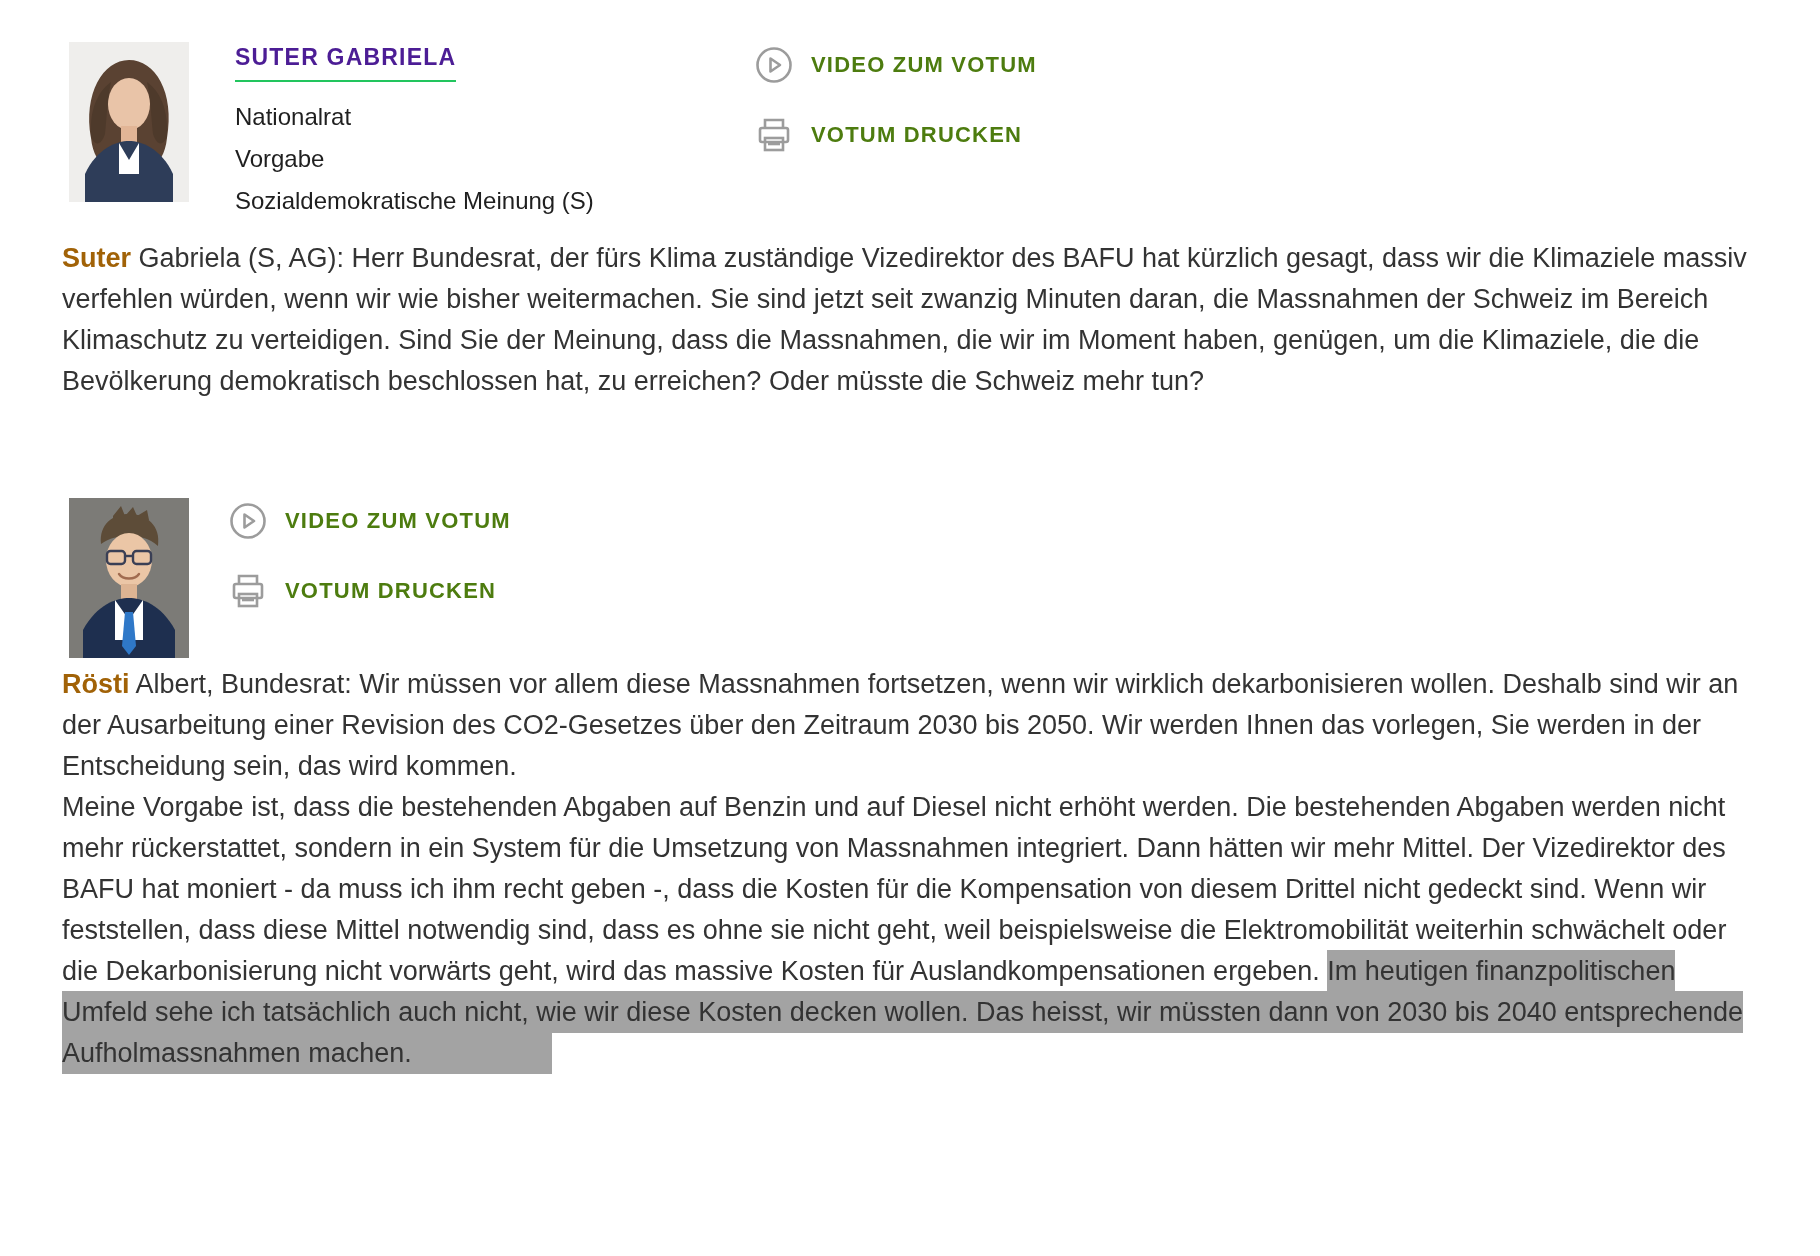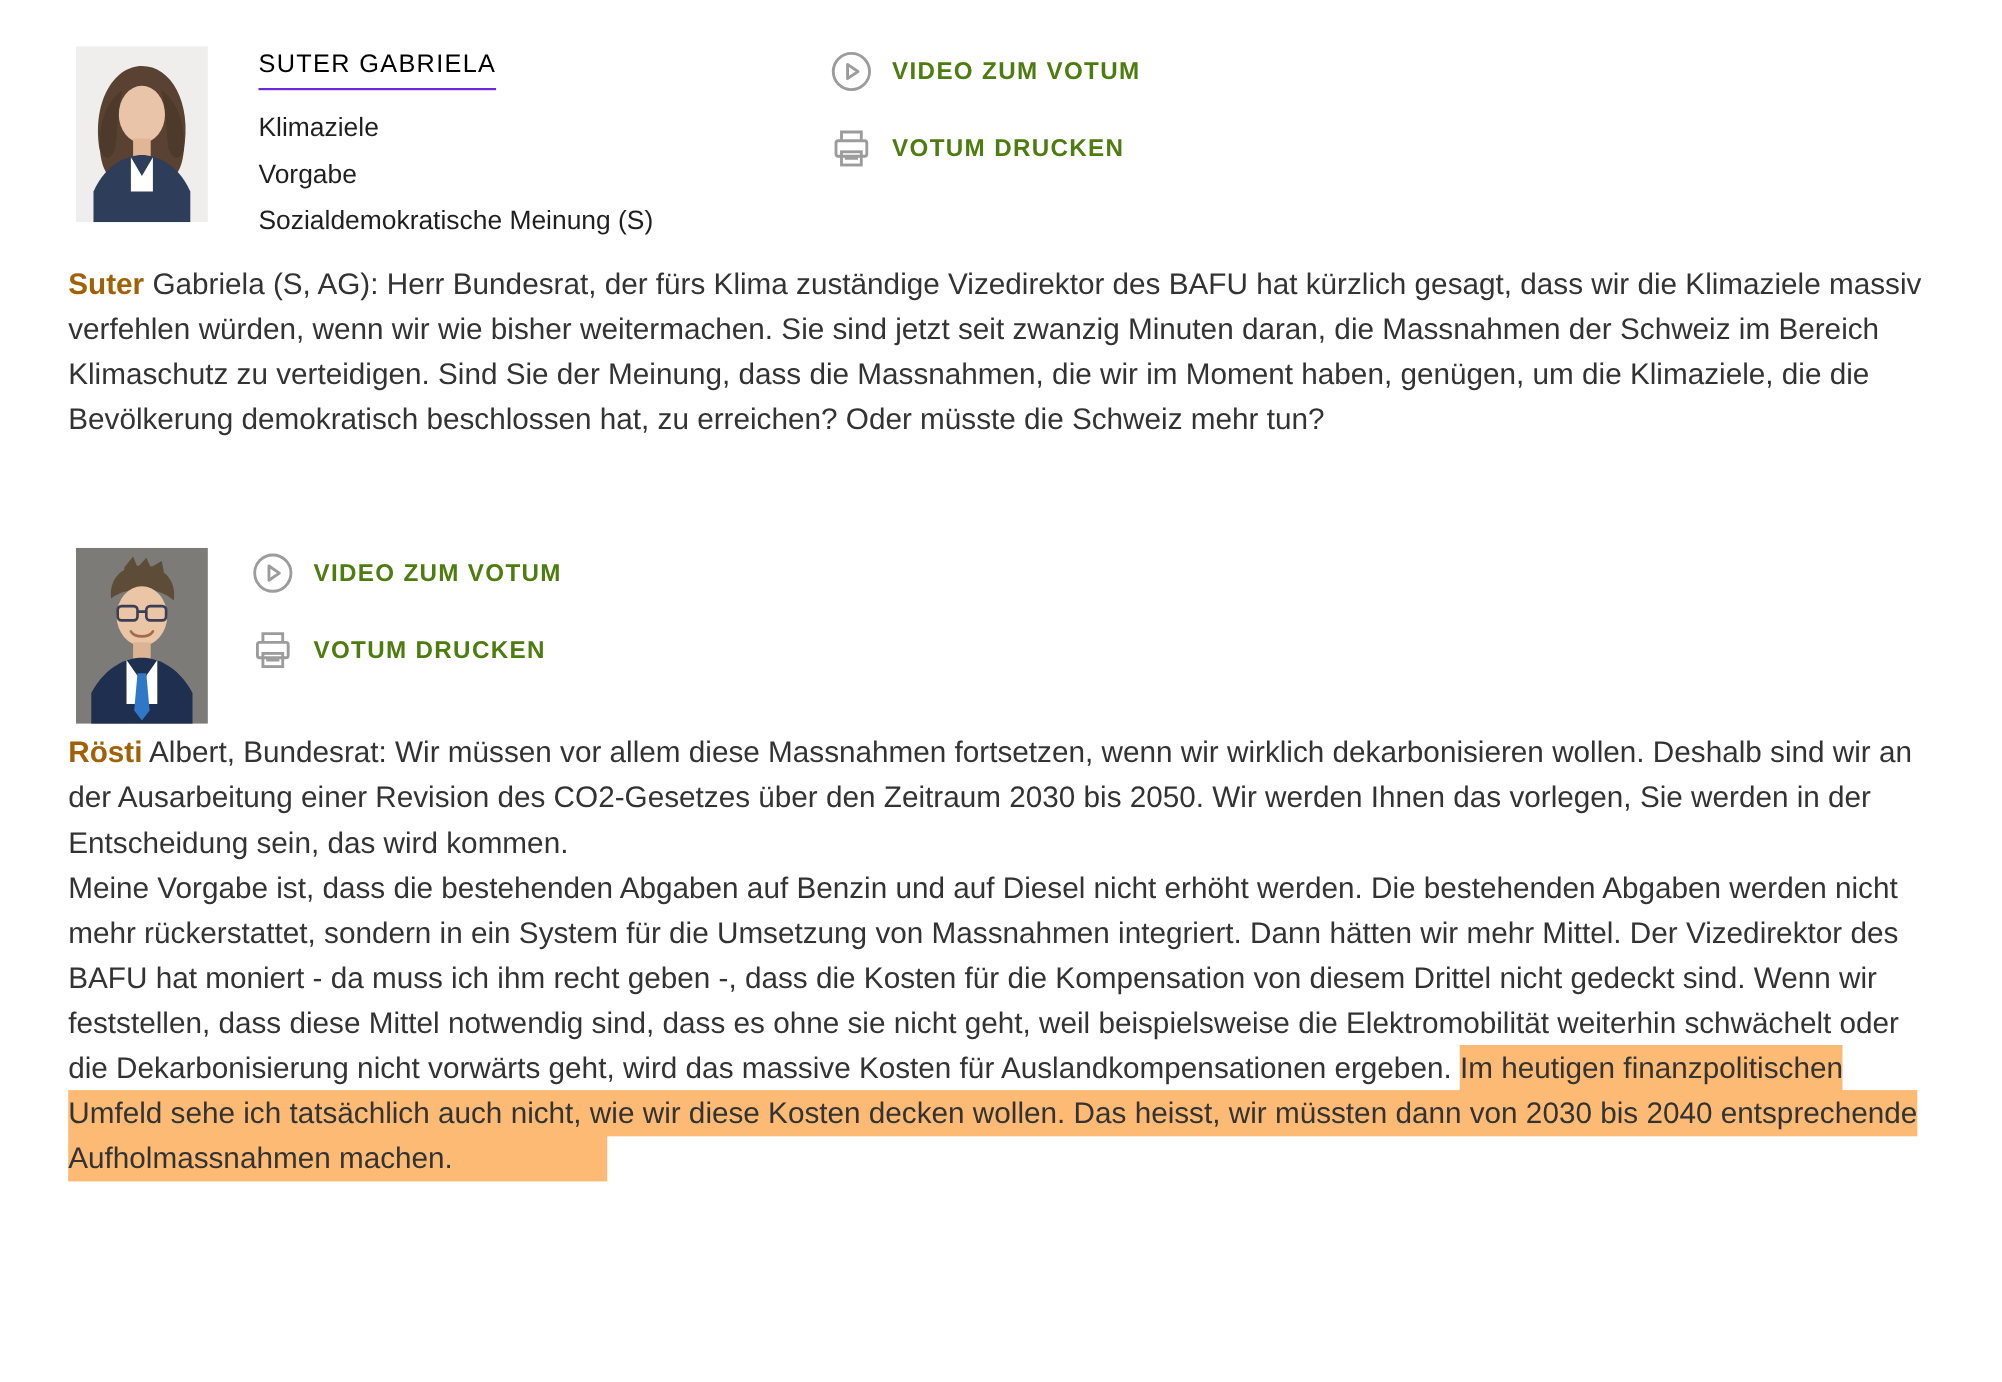--- a/index.html
+++ b/index.html
@@ -16,26 +16,26 @@
 
   
   .speaker-card { display: flex; align-items: flex-start; }
   .photo-link { display: block; width: 120px; height: 160px; margin-left: 7px; flex: 0 0 auto; }
   .photo-link svg { display: block; width: 120px; height: 160px; }
 
   .speaker-info { margin-left: 46px; width: 480px; flex: 0 0 auto; padding-top: 2px; }
   .speaker-name {
     display: inline-block;
     font-size: 23px;
-    font-weight: 400;
+    font-weight: 700;
     letter-spacing: 1.2px;
-    color: #000000;
+    color: #4c1d95;
     text-transform: uppercase;
     padding-bottom: 9px;
-    border-bottom: 2px solid #6d28d9;
+    border-bottom: 2px solid #22c55e;
     cursor: pointer;
   }
   .speaker-details { margin-top: 14px; }
   .speaker-details div {
     font-size: 24px;
     line-height: 42px;
     color: #1f1f1f;
   }
 
   
@@ -61,21 +61,21 @@
   .speech-body {
     margin-top: 16px;
     max-width: 1700px;
     font-size: 27px;
     line-height: 41px;
     color: #333333;
   }
   .speech-block:nth-child(2) .speech-body { margin-top: 6px; }
   .surname { font-weight: 700; color: #a16207; }
   .hl {
-    background-color: #fdba74;
+    background-color: #a3a3a3;
     padding: 6px 140px 6px 0;
   }
 </style>
 </head>
 <body>
 
 <div class="page">
 
   <section class="speech-block">
     <div class="speaker-card">
@@ -89,21 +89,21 @@
           <path d="M98,95 C100,60 86,46 78,40 C82,58 82,74 84,92 C88,104 94,104 98,95 Z" fill="#4e3a2b"></path>
           <rect x="52" y="84" width="16" height="18" fill="#e2b596"></rect>
           <path d="M16,160 L16,132 C28,106 48,99 60,99 C72,99 92,106 104,132 L104,160 Z" fill="#2e3d59"></path>
           <path d="M50,101 L60,118 L70,101 L70,132 L50,132 Z" fill="#ffffff"></path>
         </svg>
       </a>
 
       <div class="speaker-info">
         <span class="speaker-name">SUTER GABRIELA</span>
         <div class="speaker-details">
-          <div>Klimaziele</div>
+          <div>Nationalrat</div>
           <div>Vorgabe</div>
           <div>Sozialdemokratische Meinung (S)</div>
         </div>
       </div>
 
       <div class="speech-actions">
         <div class="action-row">
           <span class="action-icon">
             <svg viewBox="0 0 38 38" fill="none" stroke="#9c9c9c" stroke-width="2.6">
               <circle cx="19" cy="19" r="16.5"></circle>

